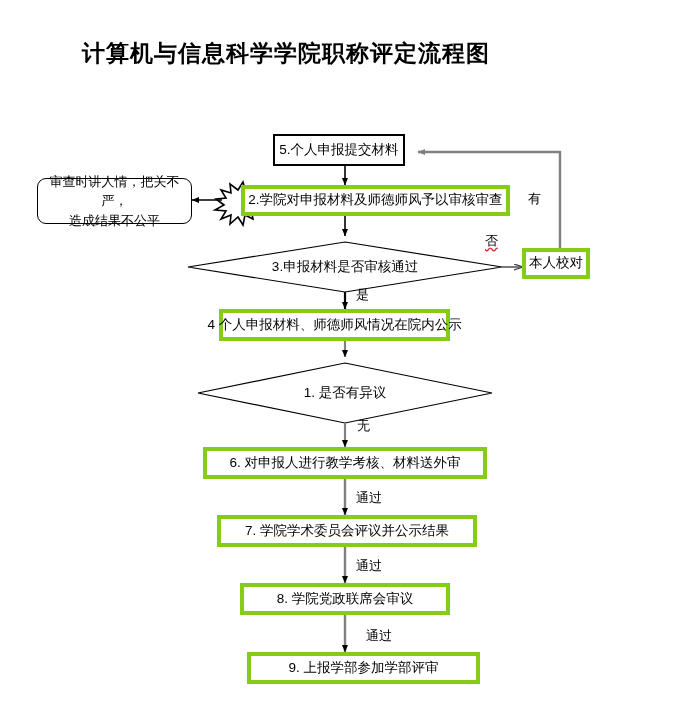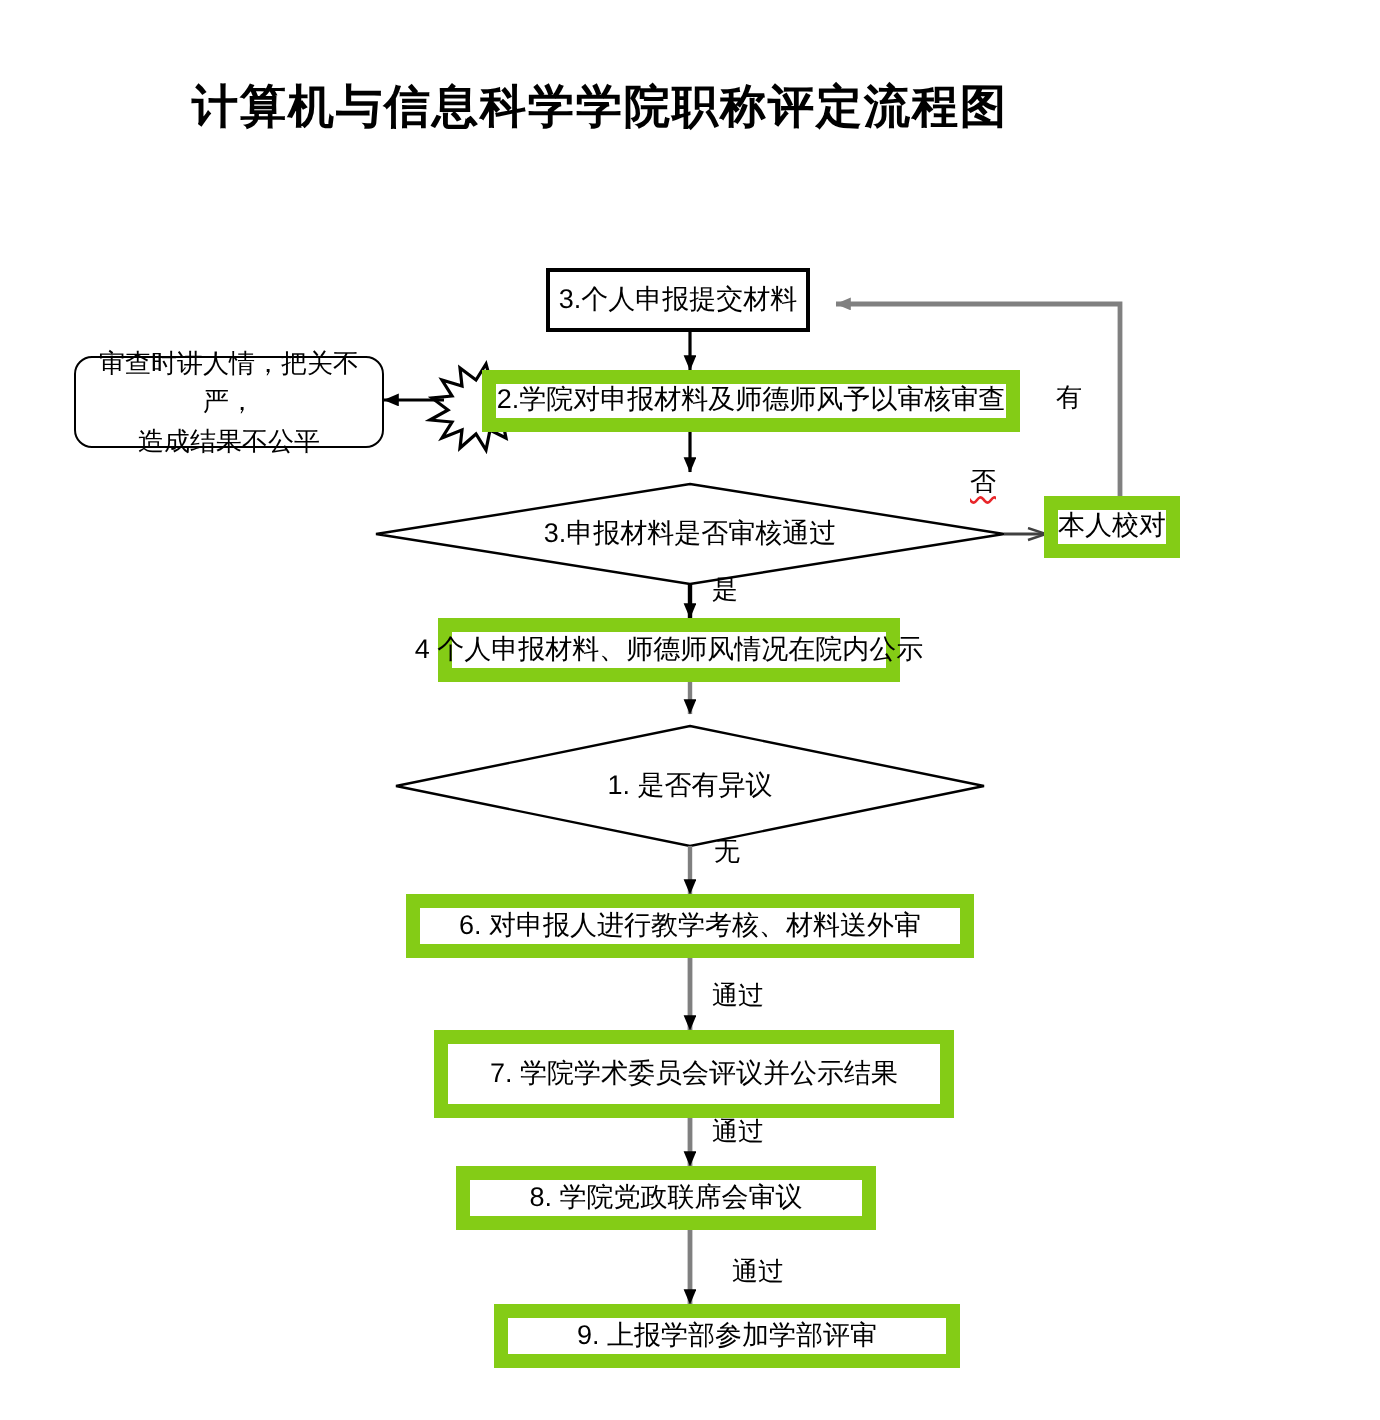--- a/index.html
+++ b/index.html
@@ -22,35 +22,34 @@
     left: 0;
     top: 38px;
     width: 572px;
     text-align: center;
     font-family: "Liberation Serif", "DejaVu Serif", serif;
     font-weight: bold;
     font-size: 23px;
     letter-spacing: 1px;
     color: #000000;
     white-space: nowrap;
-    padding-left: 14px;
   }
   .node {
     position: absolute;
     box-sizing: border-box;
     display: flex;
     align-items: center;
     justify-content: center;
     color: #000000;
     background: #ffffff;
     text-align: center;
     line-height: 1.25;
   }
   .proc {
-    border: 7px solid #84cc16;
+    border: 4px solid #84cc16;
     font-size: 13.5px;
     white-space: nowrap;
   }
   .proc.thick {
     border: 2.5px solid #000000;
   }
   .rounded {
     border: 1.3px solid #000000;
     border-radius: 9px;
     font-size: 13px;
@@ -142,21 +141,21 @@
     <line x1="345" y1="479" x2="345" y2="515" stroke="#808080" stroke-width="2.4" marker-end="url(#arrowBlack)"></line>
 
     
     <line x1="345" y1="547" x2="345" y2="583" stroke="#808080" stroke-width="2.4" marker-end="url(#arrowBlack)"></line>
 
     
     <line x1="345" y1="615" x2="345" y2="652" stroke="#808080" stroke-width="2.4" marker-end="url(#arrowBlack)"></line>
   </svg>
 
   <div class="node proc thick" style="left:273px; top:134px; width:132px; height:32px;">
-    <span>3.个人申报提交材料</span>
+    <span>5.个人申报提交材料</span>
   </div>
 
   <div class="node proc" style="left:241px; top:185px; width:269px; height:31px;">
     <span>2.学院对申报材料及师德师风予以审核审查</span>
   </div>
 
   <div class="node rounded" style="left:37px; top:178px; width:155px; height:46px; flex-direction:column;">
     <span>审查时讲人情，把关不严，</span>
     <span>造成结果不公平</span>
   </div>
@@ -170,25 +169,25 @@
   <div class="node proc" style="left:219px; top:309px; width:231px; height:32px;">
     <span>4 个人申报材料、师德师风情况在院内公示</span>
   </div>
 
   <div class="dtext" style="left:345px; top:393px;">1. 是否有异议</div>
 
   <div class="node proc" style="left:203px; top:447px; width:284px; height:32px;">
     <span>6. 对申报人进行教学考核、材料送外审</span>
   </div>
 
-  <div class="node proc" style="left:217px; top:515px; width:260px; height:44px;">
+  <div class="node proc" style="left:217px; top:515px; width:260px; height:32px;">
     <span>7. 学院学术委员会评议并公示结果</span>
   </div>
 
-  <div class="node proc" style="left:228px; top:583px; width:210px; height:32px;">
+  <div class="node proc" style="left:240px; top:583px; width:210px; height:32px;">
     <span>8. 学院党政联席会审议</span>
   </div>
 
   <div class="node proc" style="left:247px; top:652px; width:233px; height:32px;">
     <span>9. 上报学部参加学部评审</span>
   </div>
 
   <div class="label" style="left:356px; top:286px;">是</div>
 
   <div class="label spell" style="left:485px; top:232px;">否</div>

